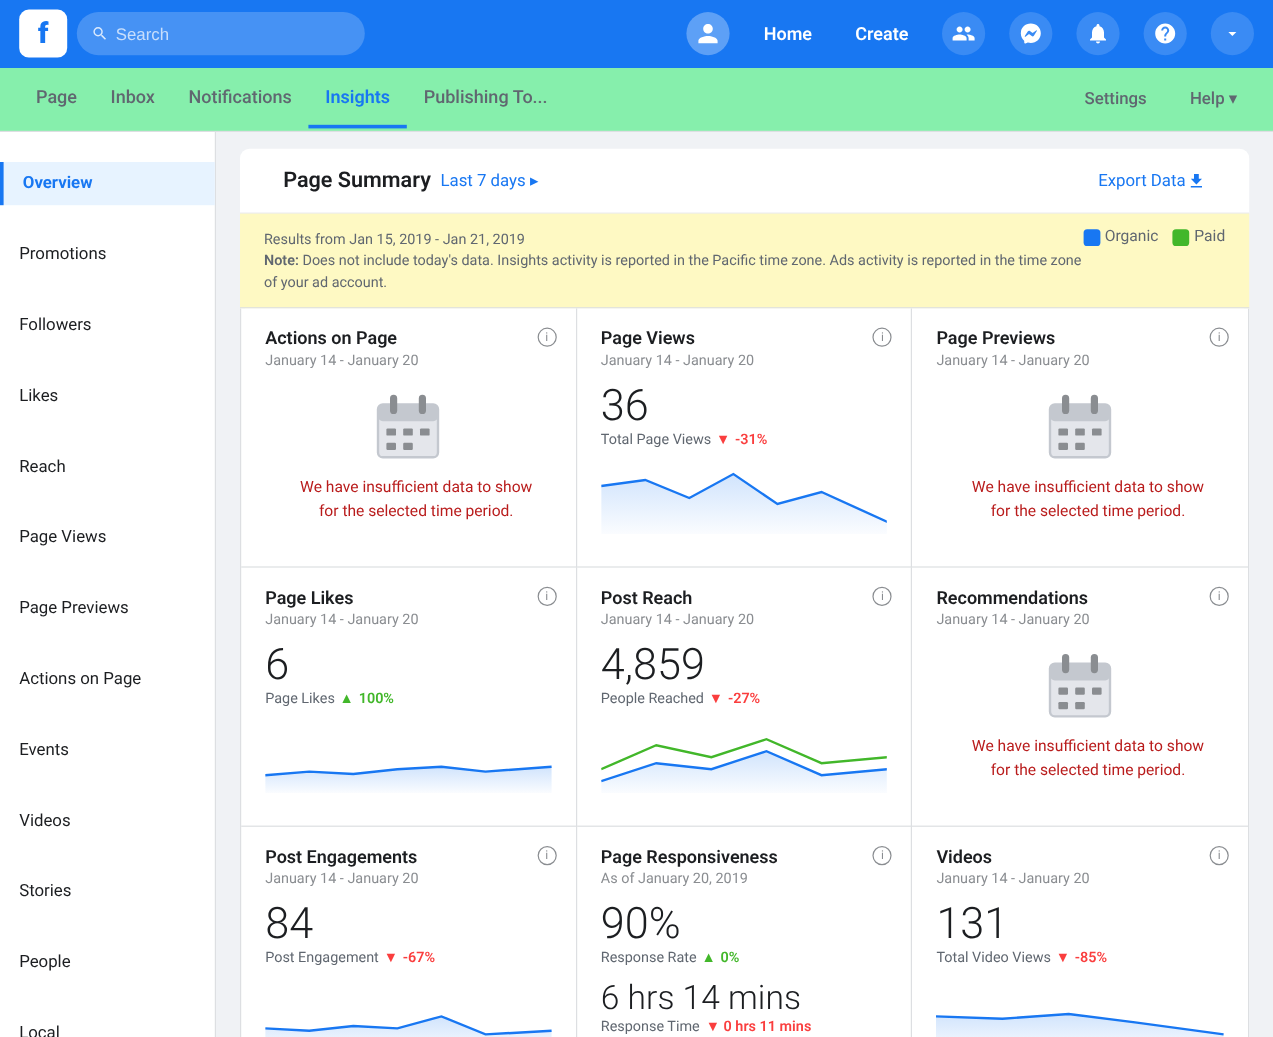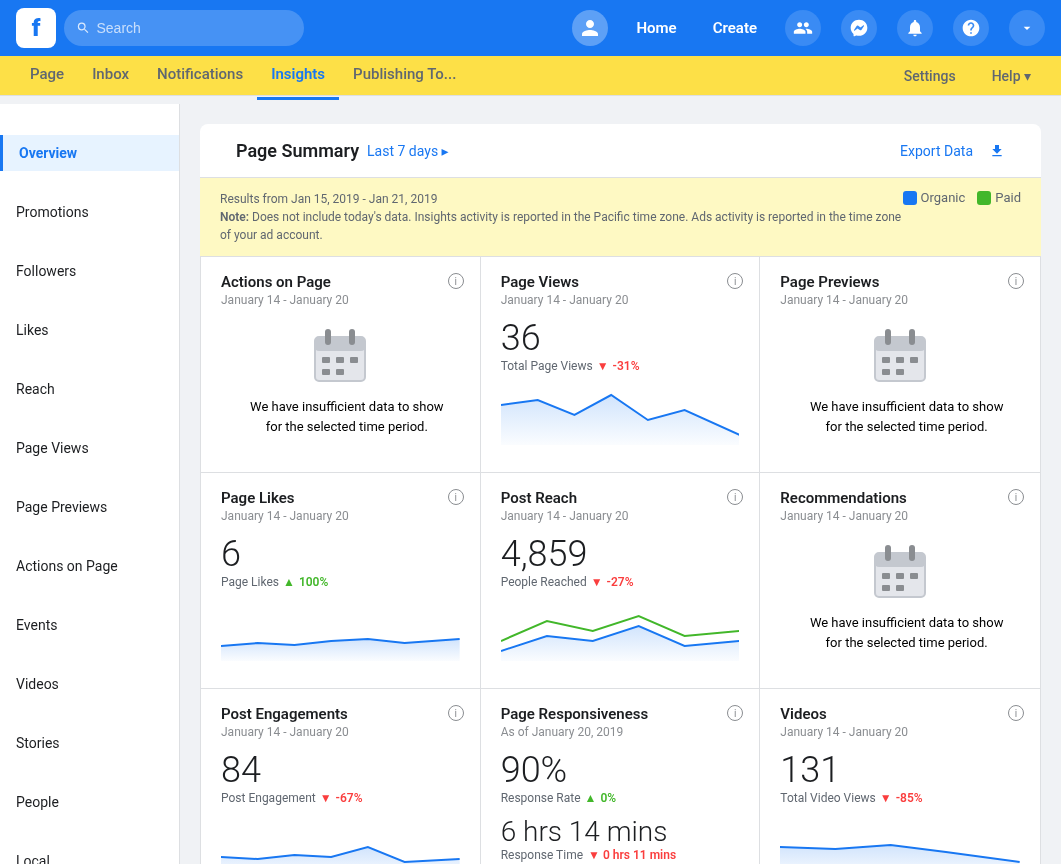--- a/index.html
+++ b/index.html
@@ -70,22 +70,22 @@
       background: rgba(255,255,255,0.15);
       border-radius: 50%;
       display: flex; align-items: center; justify-content: center;
       cursor: pointer;
       color: white;
       font-size: 18px;
     }
 
     
     .page-nav {
-      background: #fde047;
-      height: 40px;
+      background: #86efac;
+      height: 54px;
       display: flex;
       align-items: center;
       padding: 0 16px;
       border-bottom: 1px solid #dddfe2;
       position: fixed;
       top: 56px;
       left: 0;
       right: 0;
       z-index: 99;
       justify-content: flex-end;
@@ -169,21 +169,21 @@
       font-size: 14px;
       margin-left: 8px;
       cursor: pointer;
     }
     .export-btn {
       color: #1877f2;
       font-size: 14px;
       cursor: pointer;
       display: flex;
       align-items: center;
-      gap: 16px;
+      gap: 1px;
       margin-left: 20px;
     }
 
     
     .info-banner {
       background: #fef9c3;
       padding: 12px 20px;
       display: flex;
       align-items: flex-start;
       justify-content: space-between;
@@ -282,21 +282,21 @@
       padding: 20px 10px;
       text-align: center;
     }
     .calendar-icon {
       width: 60px;
       height: 60px;
       margin-bottom: 10px;
     }
     .insufficient-text {
       font-size: 13px;
-      color: #000000;
+      color: #b91c1c;
       line-height: 1.5;
       margin-left: 13px;
     }
 
     
     .mini-chart {
       margin-top: 12px;
       height: 60px;
       width: 100%;
     }

